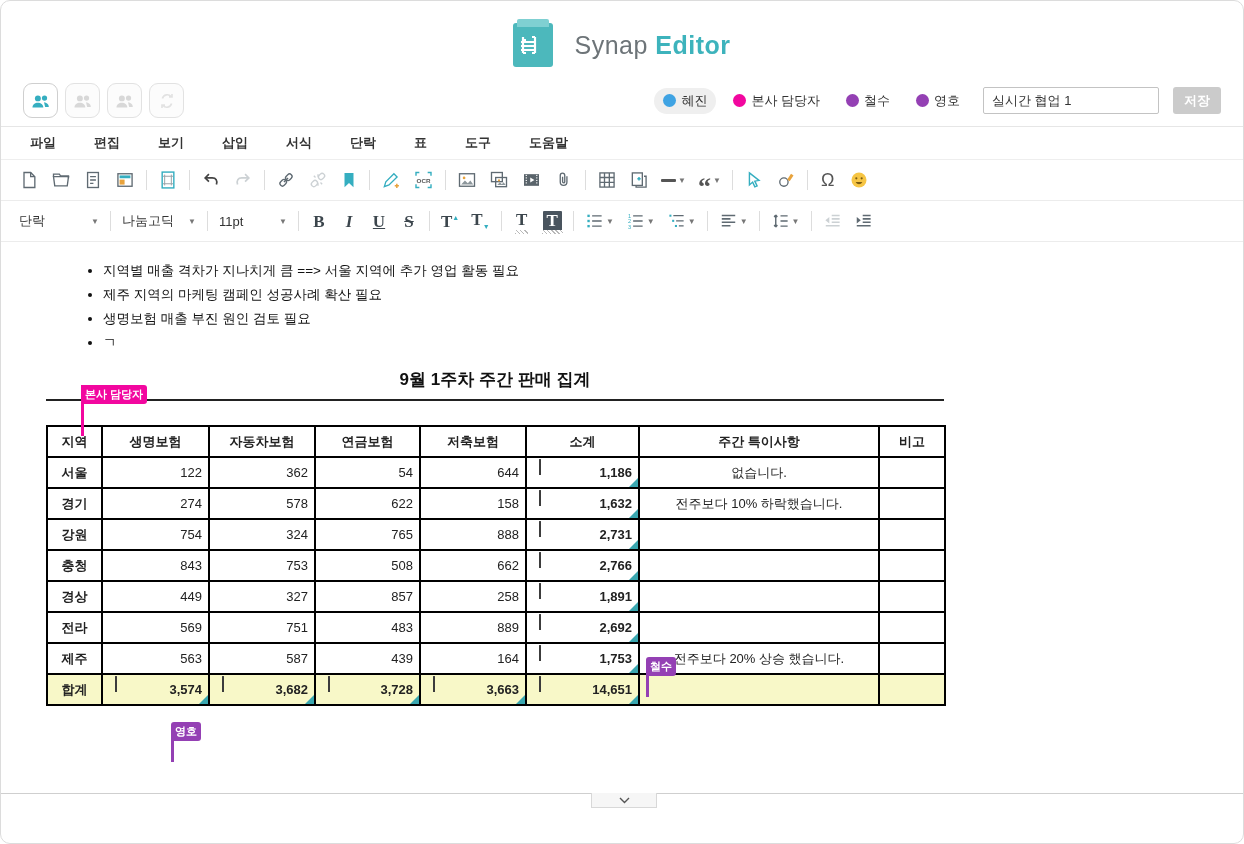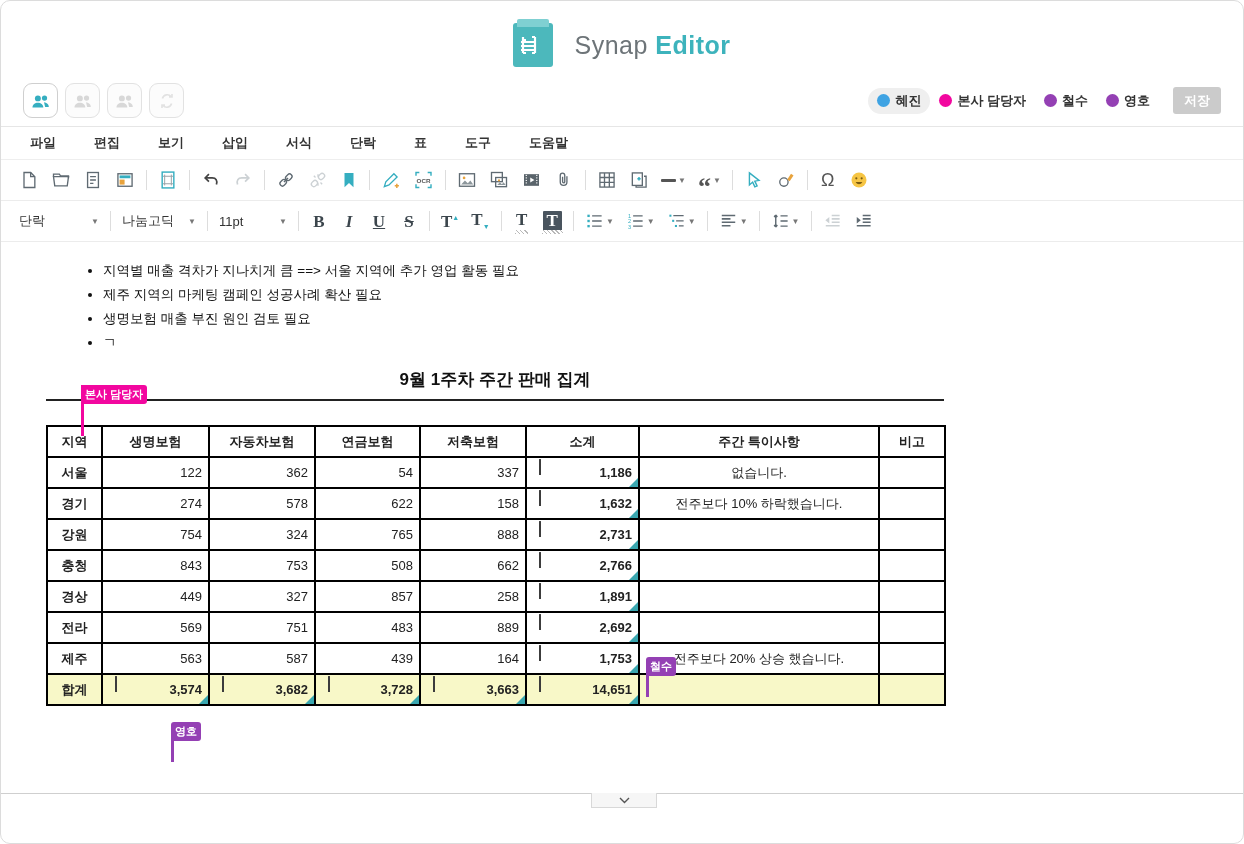--- a/index.html
+++ b/index.html
@@ -117,38 +117,39 @@
             <path d="M16 12.5c3 .3 5.5 2.2 5.5 5.4h-4.2" fill="#d8d8d8"></path>
           </svg>
         </button>
         <button class="cbtn">
           <svg width="20" height="20" viewBox="0 0 24 24" fill="none" stroke="#e2e2e2" stroke-width="2">
             <path d="M6.5 9a6 6 0 0 1 10.5-2.2M18 3.5v3.6h-3.6M17.5 15a6 6 0 0 1-10.5 2.2M6 20.5v-3.6h3.6"></path>
           </svg>
         </button>
       </div>
     <div class="collab-right">
-      <div id="chips" style="display:flex;align-items:flex-start;font-weight:bold;">
+      <div id="chips" style="display:flex;align-items:flex-start;gap:8px;">
           <div class="chip active">
             <span class="dot" style="background:#3fa3e3"></span>
             <span>혜진</span>
           </div>
           <div class="chip">
             <span class="dot" style="background:#f2079f"></span>
             <span>본사 담당자</span>
           </div>
           <div class="chip">
             <span class="dot" style="background:#9440b4"></span>
             <span>철수</span>
           </div>
           <div class="chip">
             <span class="dot" style="background:#9440b4"></span>
             <span>영호</span>
           </div>
         </div>
+      <input class="session-input" value="실시간 협업 1" style="">
       <button class="save-btn">저장</button>
     </div>
   </div>
 
   <div class="menubar" id="menubar">
       <div class="menu-item">파일</div>
       <div class="menu-item">편집</div>
       <div class="menu-item">보기</div>
       <div class="menu-item">삽입</div>
       <div class="menu-item">서식</div>
@@ -524,21 +525,21 @@
             <td class="hd"><span>저축보험</span></td>
             <td class="hd"><span>소계</span></td>
             <td class="hd"><span>주간 특이사항</span></td>
             <td class="hd"><span>비고</span></td>
           </tr>
           <tr>
             <td class="rg"><span>서울</span></td>
             <td class="num"><span>122</span></td>
             <td class="num"><span>362</span></td>
             <td class="num"><span>54</span></td>
-            <td class="num"><span>337</span></td>
+            <td class="num"><span>644</span></td>
             <td class="sub"><span class="lock"><span class="sh"></span><span class="b1"></span><span class="b2"></span></span><span>1,186</span><span class="ftri"></span></td>
             <td class="note"><span>없습니다.</span></td>
             <td class="note"><span></span></td>
           </tr>
           <tr>
             <td class="rg"><span>경기</span></td>
             <td class="num"><span>274</span></td>
             <td class="num"><span>578</span></td>
             <td class="num"><span>622</span></td>
             <td class="num"><span>158</span></td>

